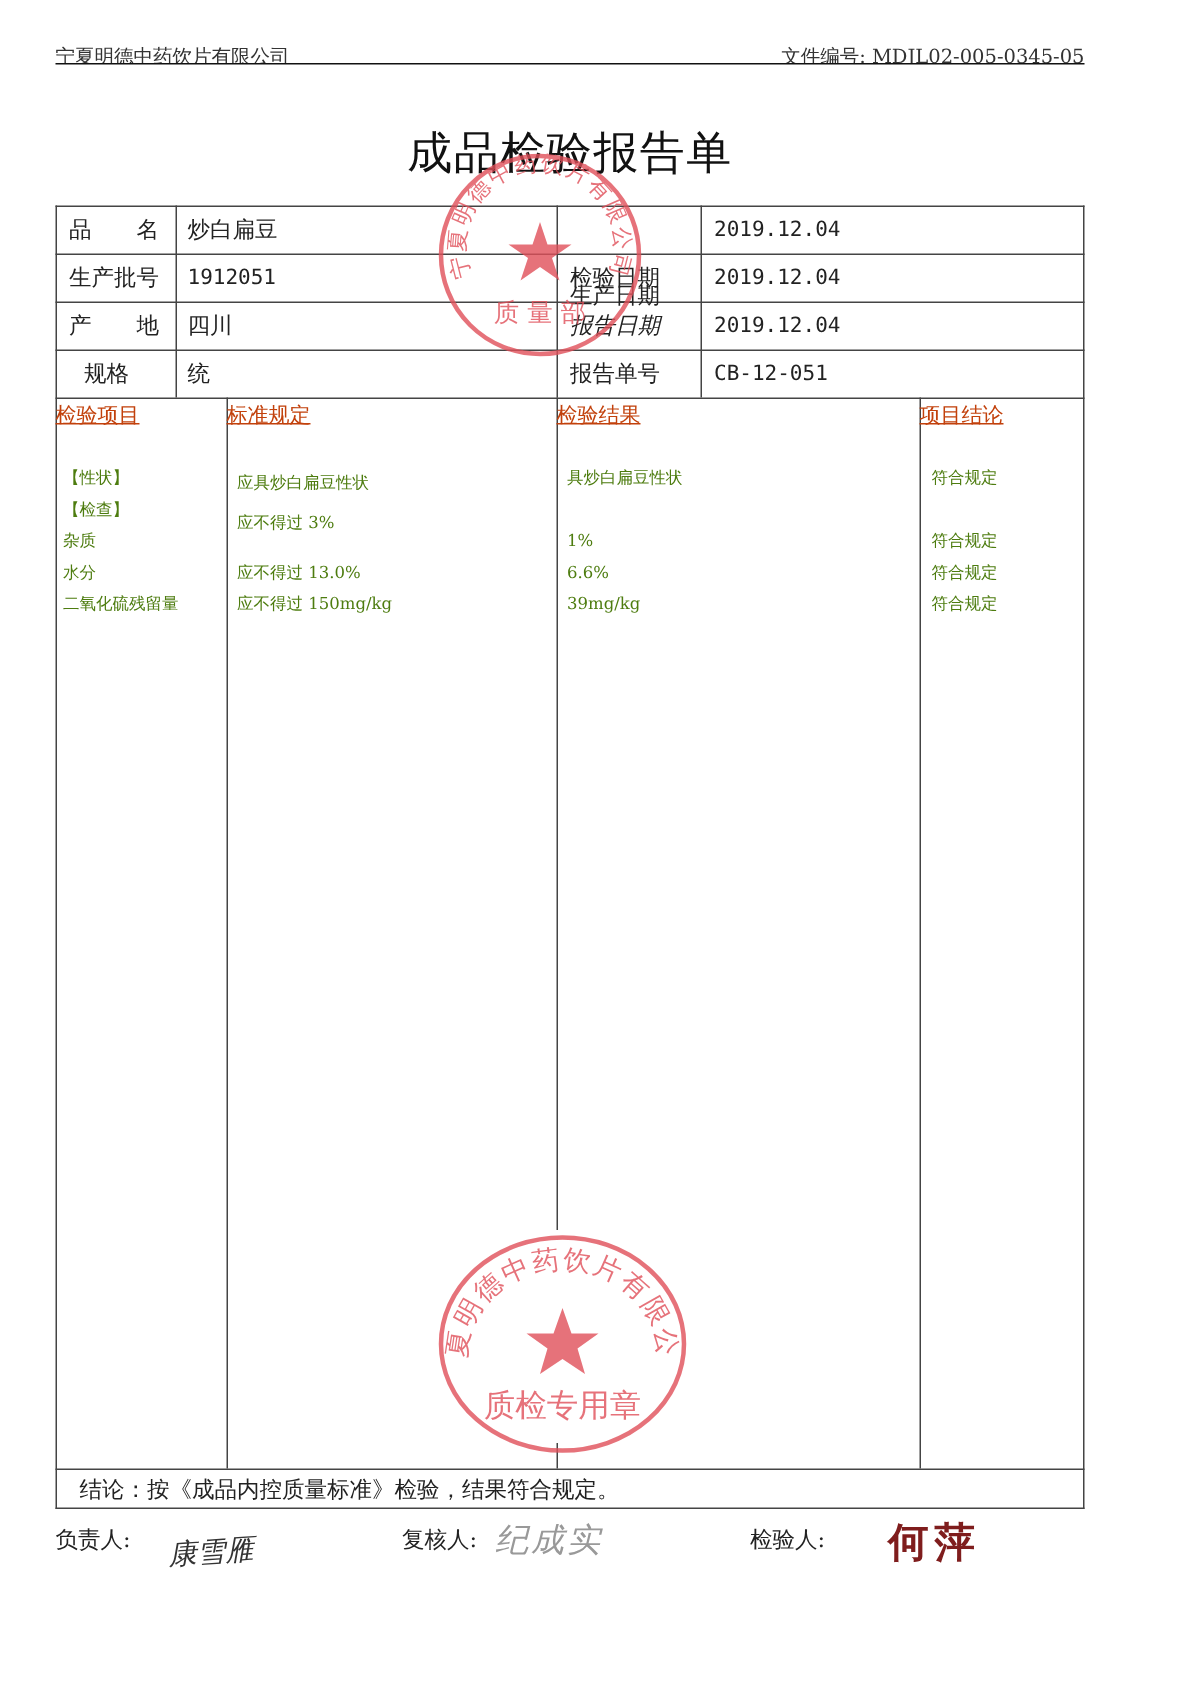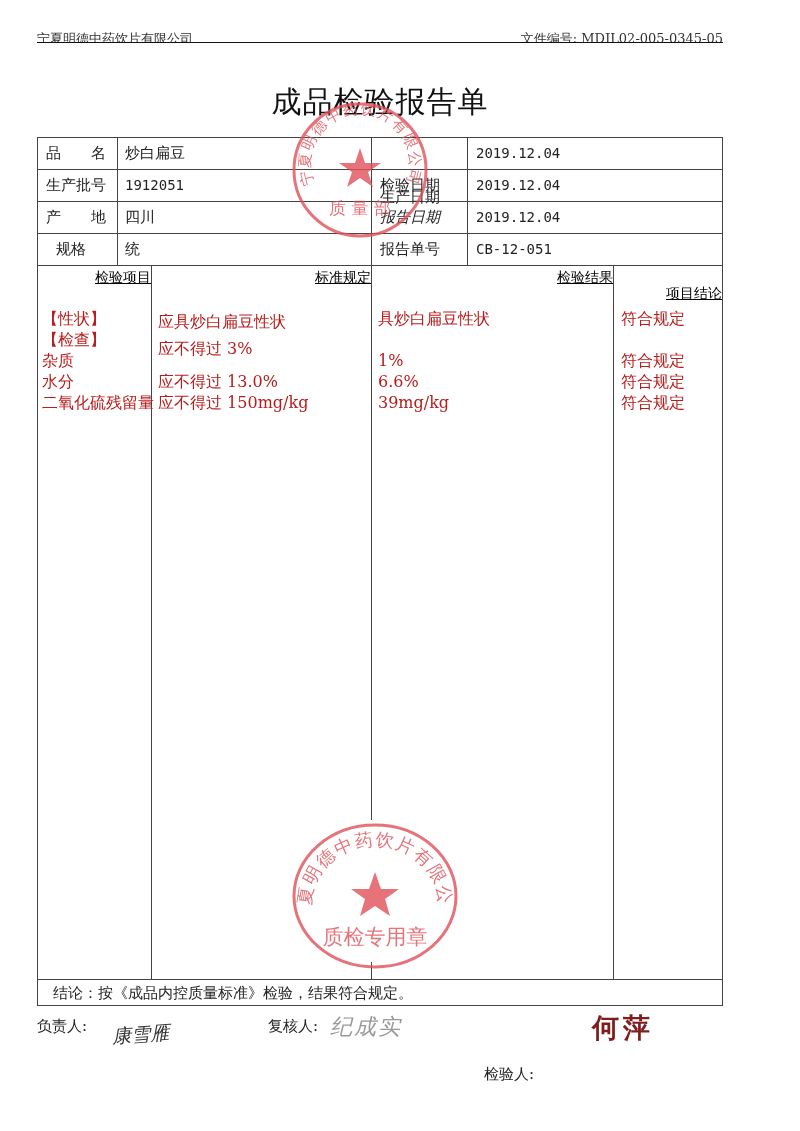--- a/index.html
+++ b/index.html
@@ -21,23 +21,23 @@
     font-size: 30px; letter-spacing: 1px; font-family: "DejaVu Sans", "Liberation Sans", sans-serif;
     color: #111;
   }
   .line-h { position: absolute; height: 1px; background: #444; }
   .line-v { position: absolute; width: 1px; background: #444; }
   .cell {
     position: absolute; font-size: 15px; line-height: 32px; white-space: nowrap; color: #222;
   }
   .mono { font-family: "DejaVu Sans Mono", "Liberation Mono", monospace; font-size: 14px; }
   .colhead {
-    position: absolute; font-size: 14px; text-decoration: underline; color: #000000; line-height: 22px; text-align: right;
+    position: absolute; font-size: 14px; text-decoration: underline; color: #c2410c; line-height: 22px; text-align: left;
   }
-  .row-txt { position: absolute; font-size: 16px; line-height: 21px; color: #b91c1c; white-space: nowrap; }
+  .row-txt { position: absolute; font-size: 11px; line-height: 21px; color: #4d7c0f; white-space: nowrap; }
   .concl { position: absolute; left: 53px; top: 984px; font-size: 15px; color: #222; white-space: nowrap; }
   .sig-label { position: absolute; top: 1017px; font-size: 15px; color: #222; }
   .sig { position: absolute; font-family: "DejaVu Serif", serif; font-style: italic; white-space: nowrap; }
   .stamp { position: absolute; pointer-events: none; }
 </style>
 </head>
 <body>
 
 <div class="hdr">
   <span class="l">宁夏明德中药饮片有限公司</span>
@@ -82,21 +82,21 @@
 <div class="cell" style="left:380px;top:169px;">检验日期</div>
 <div class="cell mono" style="left:476px;top:169px;">2019.12.04</div>
 <div class="cell" style="left:380px;top:201px;font-style:italic;">报告日期</div>
 <div class="cell mono" style="left:476px;top:201px;">2019.12.04</div>
 <div class="cell" style="left:380px;top:233px;">报告单号</div>
 <div class="cell mono" style="left:476px;top:233px;">CB-12-051</div>
 
 <div class="colhead" style="left:37px;width:114px;top:266px;">检验项目</div>
 <div class="colhead" style="left:151px;width:220px;top:266px;">标准规定</div>
 <div class="colhead" style="left:371px;width:242px;top:266px;">检验结果</div>
-<div class="colhead" style="left:613px;width:109px;top:282px;text-decoration:underline;">项目结论</div>
+<div class="colhead" style="left:613px;width:109px;top:266px;text-decoration:underline;">项目结论</div>
 
 <div>
   <div class="row-txt" style="left:42px;top:308px;">【性状】</div>
   <div class="row-txt" style="left:158px;top:311px;text-align:center;">应具炒白扁豆性状</div>
   <div class="row-txt" style="left:378px;top:308px;">具炒白扁豆性状</div>
   <div class="row-txt" style="left:621px;top:308px;">符合规定</div>
 </div>
 <div>
   <div class="row-txt" style="left:42px;top:329px;">【检查】</div>
 </div>
@@ -118,21 +118,21 @@
   <div class="row-txt" style="left:378px;top:392px;">39mg/kg</div>
   <div class="row-txt" style="left:621px;top:392px;">符合规定</div>
 </div>
 
 <div class="concl">结论：按《成品内控质量标准》检验，结果符合规定。</div>
 
 <div class="sig-label" style="left:37px;">负责人:</div>
 <div class="sig" style="left:112px;top:1022px;font-size:19px;color:#333;transform:rotate(-4deg);">康雪雁</div>
 <div class="sig-label" style="left:268px;">复核人:</div>
 <div class="sig" style="left:330px;top:1012px;font-size:22px;color:#999;letter-spacing:2px;">纪成实</div>
-<div class="sig-label" style="left:484px;margin-top:48px;">检验人:</div>
+<div class="sig-label" style="left:500px;">检验人:</div>
 <div class="sig" style="left:560px;top:1010px;font-size:27px;color:#7f1d1d;font-style:normal;font-weight:bold;letter-spacing:4px;margin-left:32px;">何萍</div>
 
 <svg class="stamp" style="left:290px;top:100px;" width="140" height="140" viewBox="0 0 140 140">
   <defs>
     <path id="arcTop" d="M 22 78 A 50 50 0 1 1 118 78"></path>
   </defs>
   <g opacity="0.8">
     <circle cx="70" cy="70" r="66" fill="none" stroke="#e0505a" stroke-width="3"></circle>
     <text font-size="15" fill="#e0505a" font-family="DejaVu Sans, sans-serif" letter-spacing="1.5">
       <textPath href="#arcTop" startOffset="50%" text-anchor="middle">宁夏明德中药饮片有限公司</textPath>

